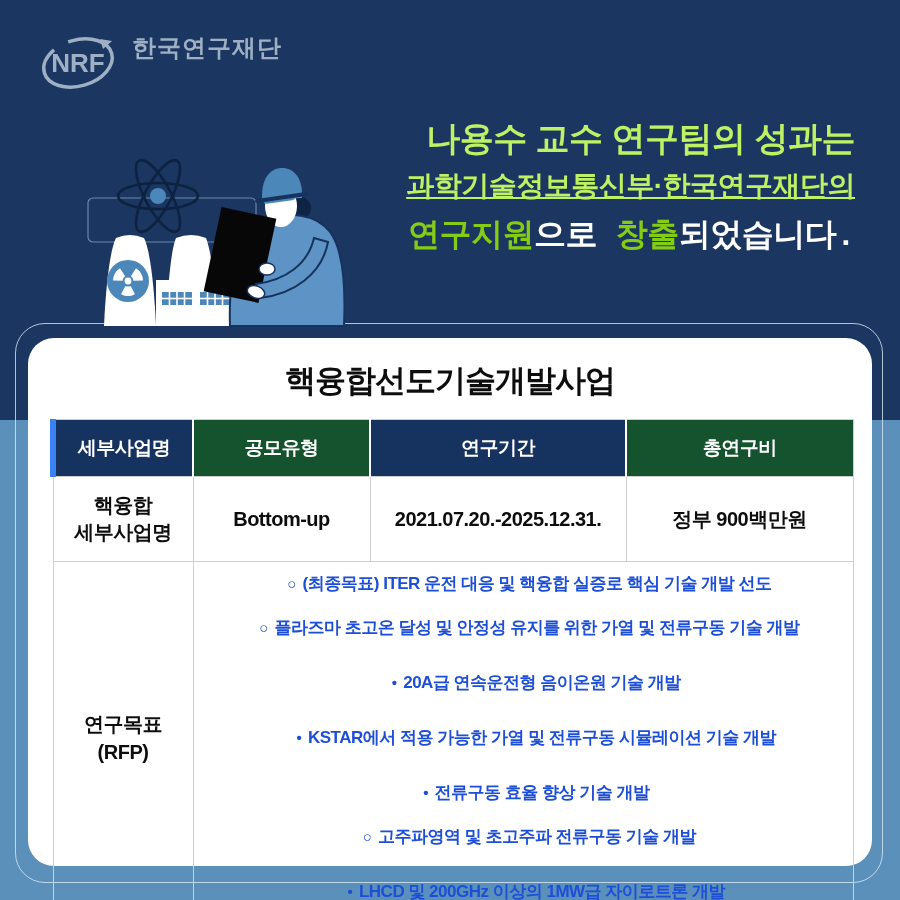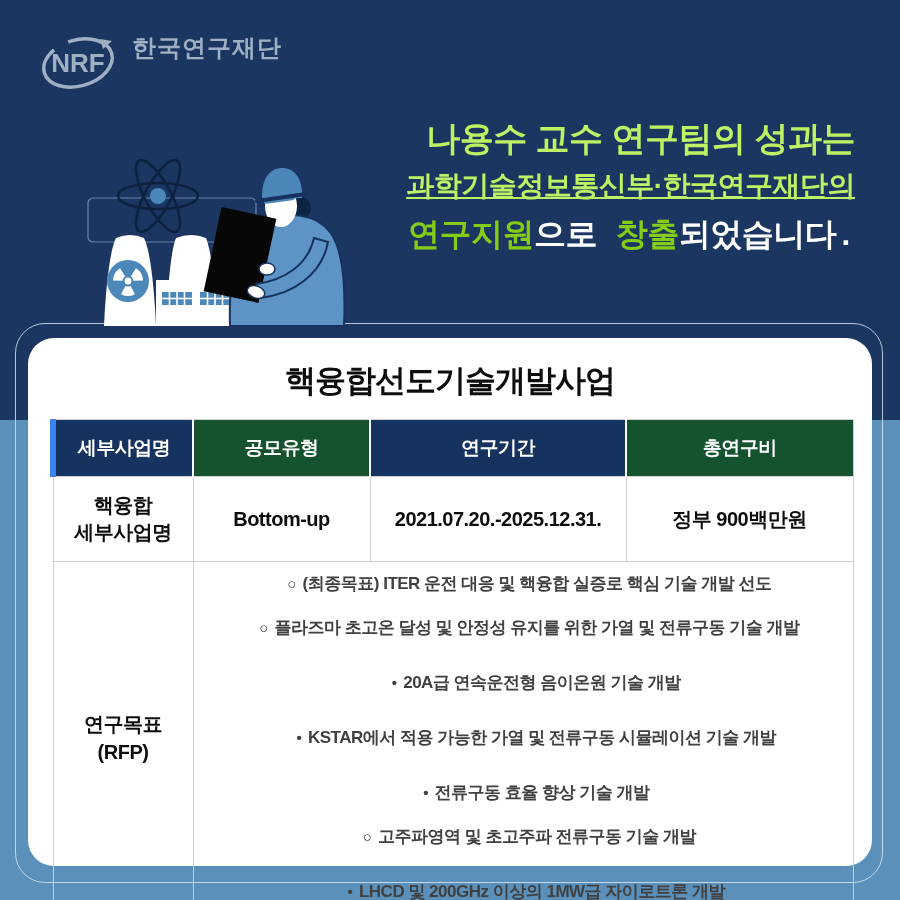--- a/index.html
+++ b/index.html
@@ -44,21 +44,21 @@
     border:1px solid #cfcfcf; border-left:2px solid #ffffff;
   }
   table.info th:first-child { border-left:6px solid #3b82f6;margin-left:8px; }
   th.h-dark  { background:#16325e; }
   th.h-light { background:#14532d; }
   table.info td { border:1px solid #cfcfcf; color:#0d0d0d; font-size:20px; letter-spacing:-0.5px; }
   tr.r1 td { height:85px; line-height:1.35; }
   tr.r2 td { height:62px; }
   tr.r3 td { height:231px; }
   td.goal-cell { text-align:left; padding:10px 6px 10px 12px; }
-  .goal-line { font-size:17px; line-height:23px; font-weight:700; color:#404040; letter-spacing:-0.5px; white-space:nowrap; }
+  .goal-line { font-size:17px; line-height:23px; font-weight:700; color:#1d4ed8; letter-spacing:-0.5px; white-space:nowrap; }
   .goal-line .mk { display:inline-block; }
   .goal-line.circle { padding-left:0; }
   .goal-line.circle .mk { font-size:15px; width:22px; }
   .goal-line.dot { padding-left:14px;margin-top:32px; }
   .goal-line.dot .mk { font-size:15px; width:18px; text-align:center; }
   .goal-gap { height:21px; }
   .rfp-label { line-height:1.4; }
 </style>
 </head>
 <body>

